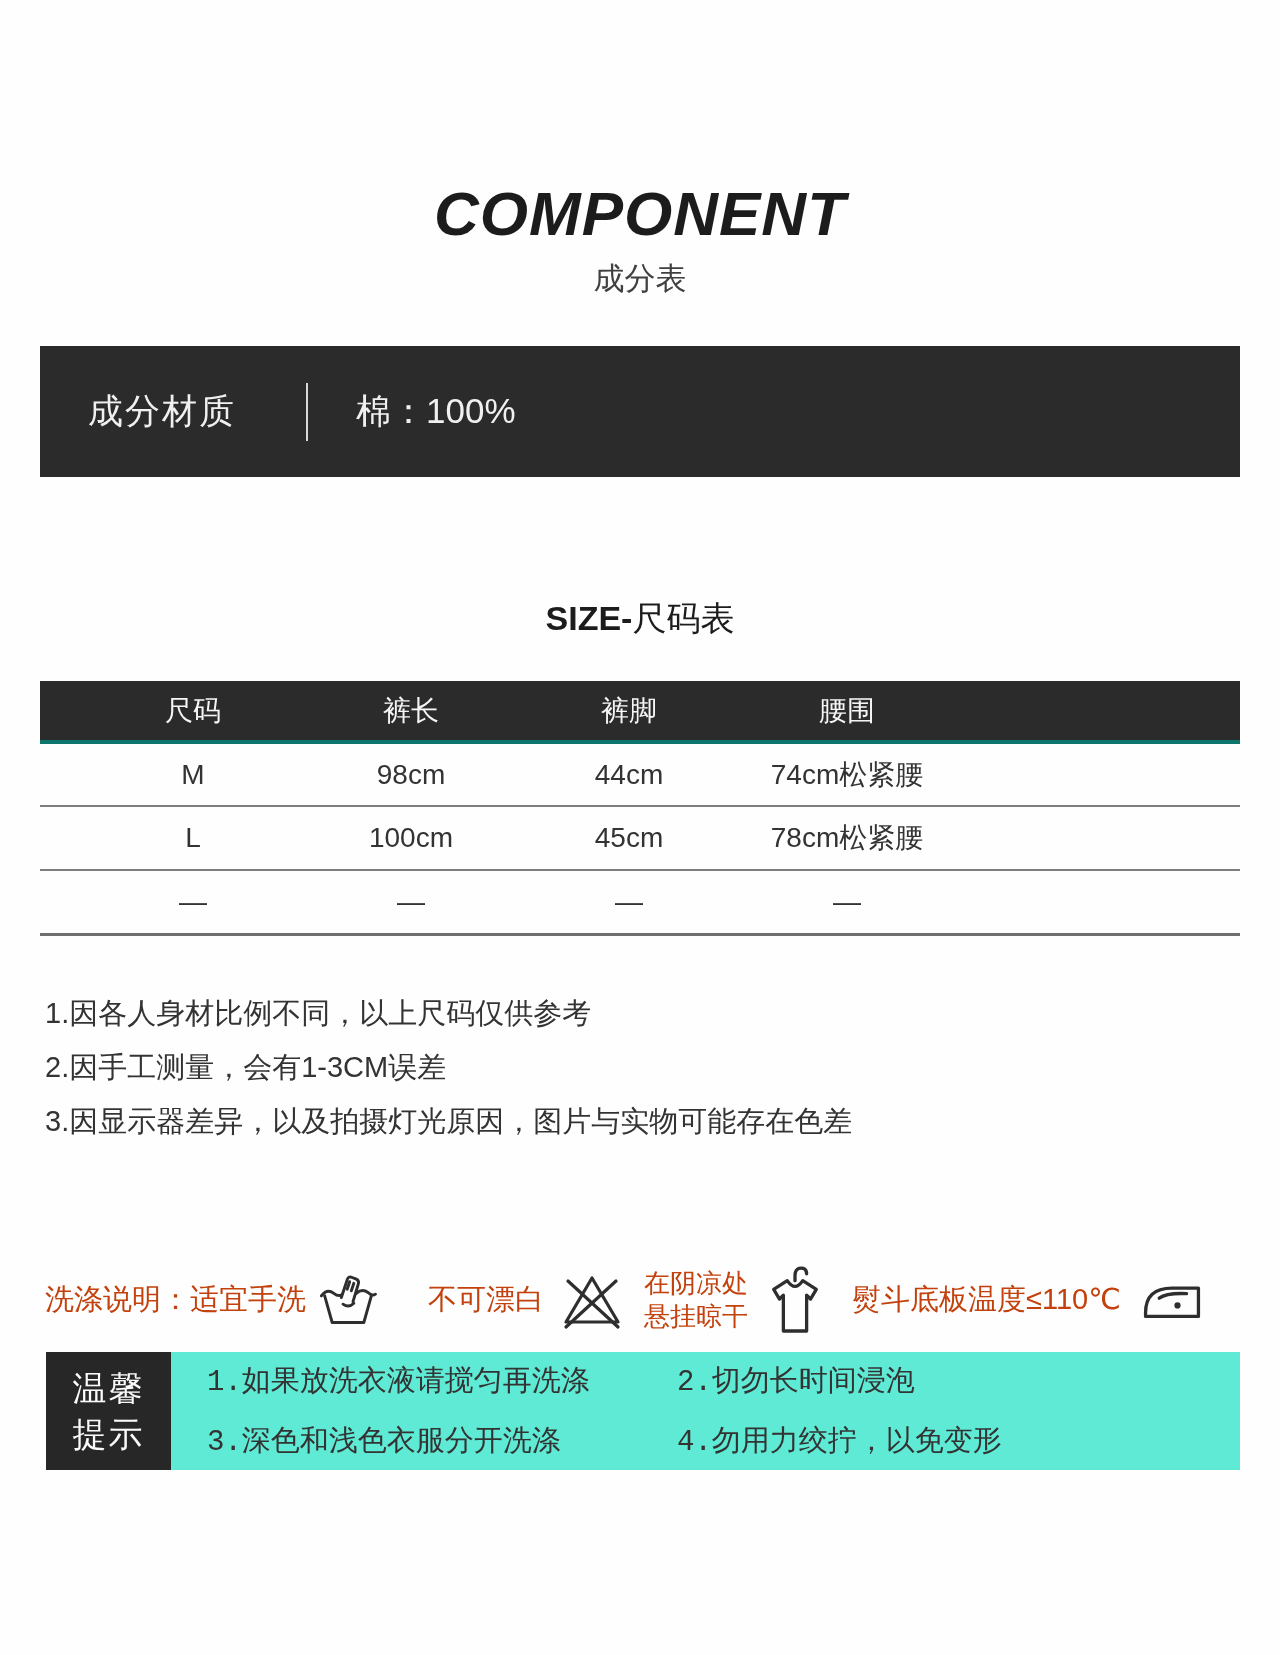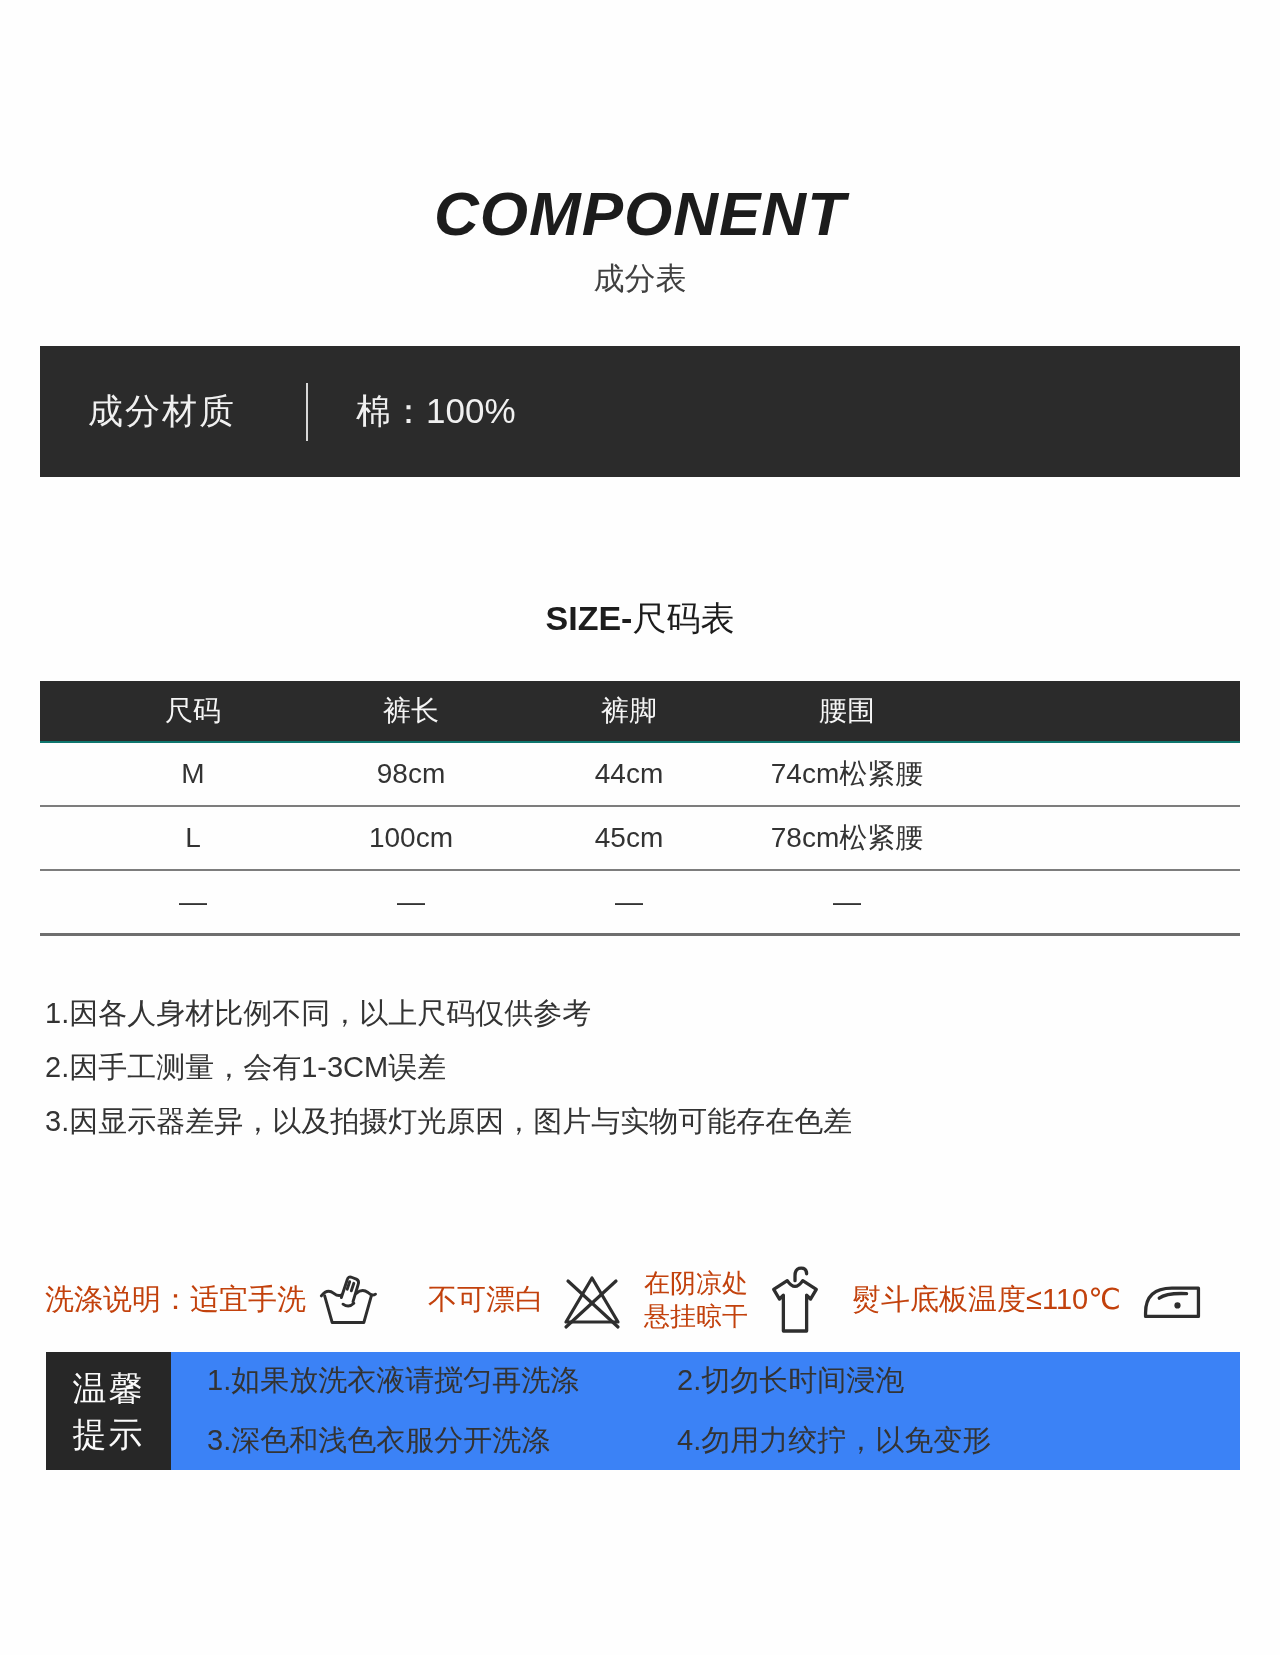--- a/index.html
+++ b/index.html
@@ -38,21 +38,21 @@
   .size-title .en { font-weight:900; }
   .size-title .zh { font-weight:500; }
 
   .size-table {
     position:absolute; top:681px; left:40px; width:1200px;
     border-collapse:collapse; table-layout:fixed;
     font-size:28px; color:#333;
   }
   .size-table thead th {
     background:#2b2b2b; color:#f5f5f5; font-weight:400;
-    height:61px; text-align:center; border-bottom:2px solid #0f766e;
+    height:61px; text-align:center; border-bottom:4px solid #0f766e;
   }
   .size-table tbody td {
     height:64px; text-align:center; border-bottom:2px solid #7d7d7d;
   }
   .size-table tbody tr:last-child td { border-bottom:3px solid #6e6e6e; }
 
   
   .notes {
     position:absolute; top:986px; left:45px;
     font-size:29px; line-height:54px; color:#333;
@@ -68,31 +68,31 @@
   .care-icon svg { display:block; }
   .care-text-2line {
     font-size:26px; line-height:33px; margin-left:20px; text-align:left;
   }
   .m14 { margin-left:12px; } .m52 { margin-left:50px; }
   .m18 { margin-left:16px; } .m28 { margin-left:26px; } .m22 { margin-left:20px; }
 
   
   .tips {
     position:absolute; top:1352px; left:46px; width:1194px; height:118px;
-    background:#3b82f6; display:flex;
+    background:#5eead4; display:flex;
   }
   .tips-label {
     flex:0 0 125px; background:#272727; color:#fafafa;
     display:flex; flex-direction:column; align-items:center; justify-content:center;
     font-size:34px; line-height:46px; letter-spacing:2px;
   }
   .tips-grid {
     flex:1; display:grid; grid-template-columns:470px 1fr;
     align-content:center; row-gap:20px; padding-left:36px;
-    font-size:29px; color:#333;
+    font-size:29px; color:#333;font-family:Liberation Mono, monospace;
   }
 </style>
 </head>
 <body>
 
 <div class="page">
 
   <div class="main-title">COMPONENT</div>
   <div class="sub-title">成分表</div>
 

